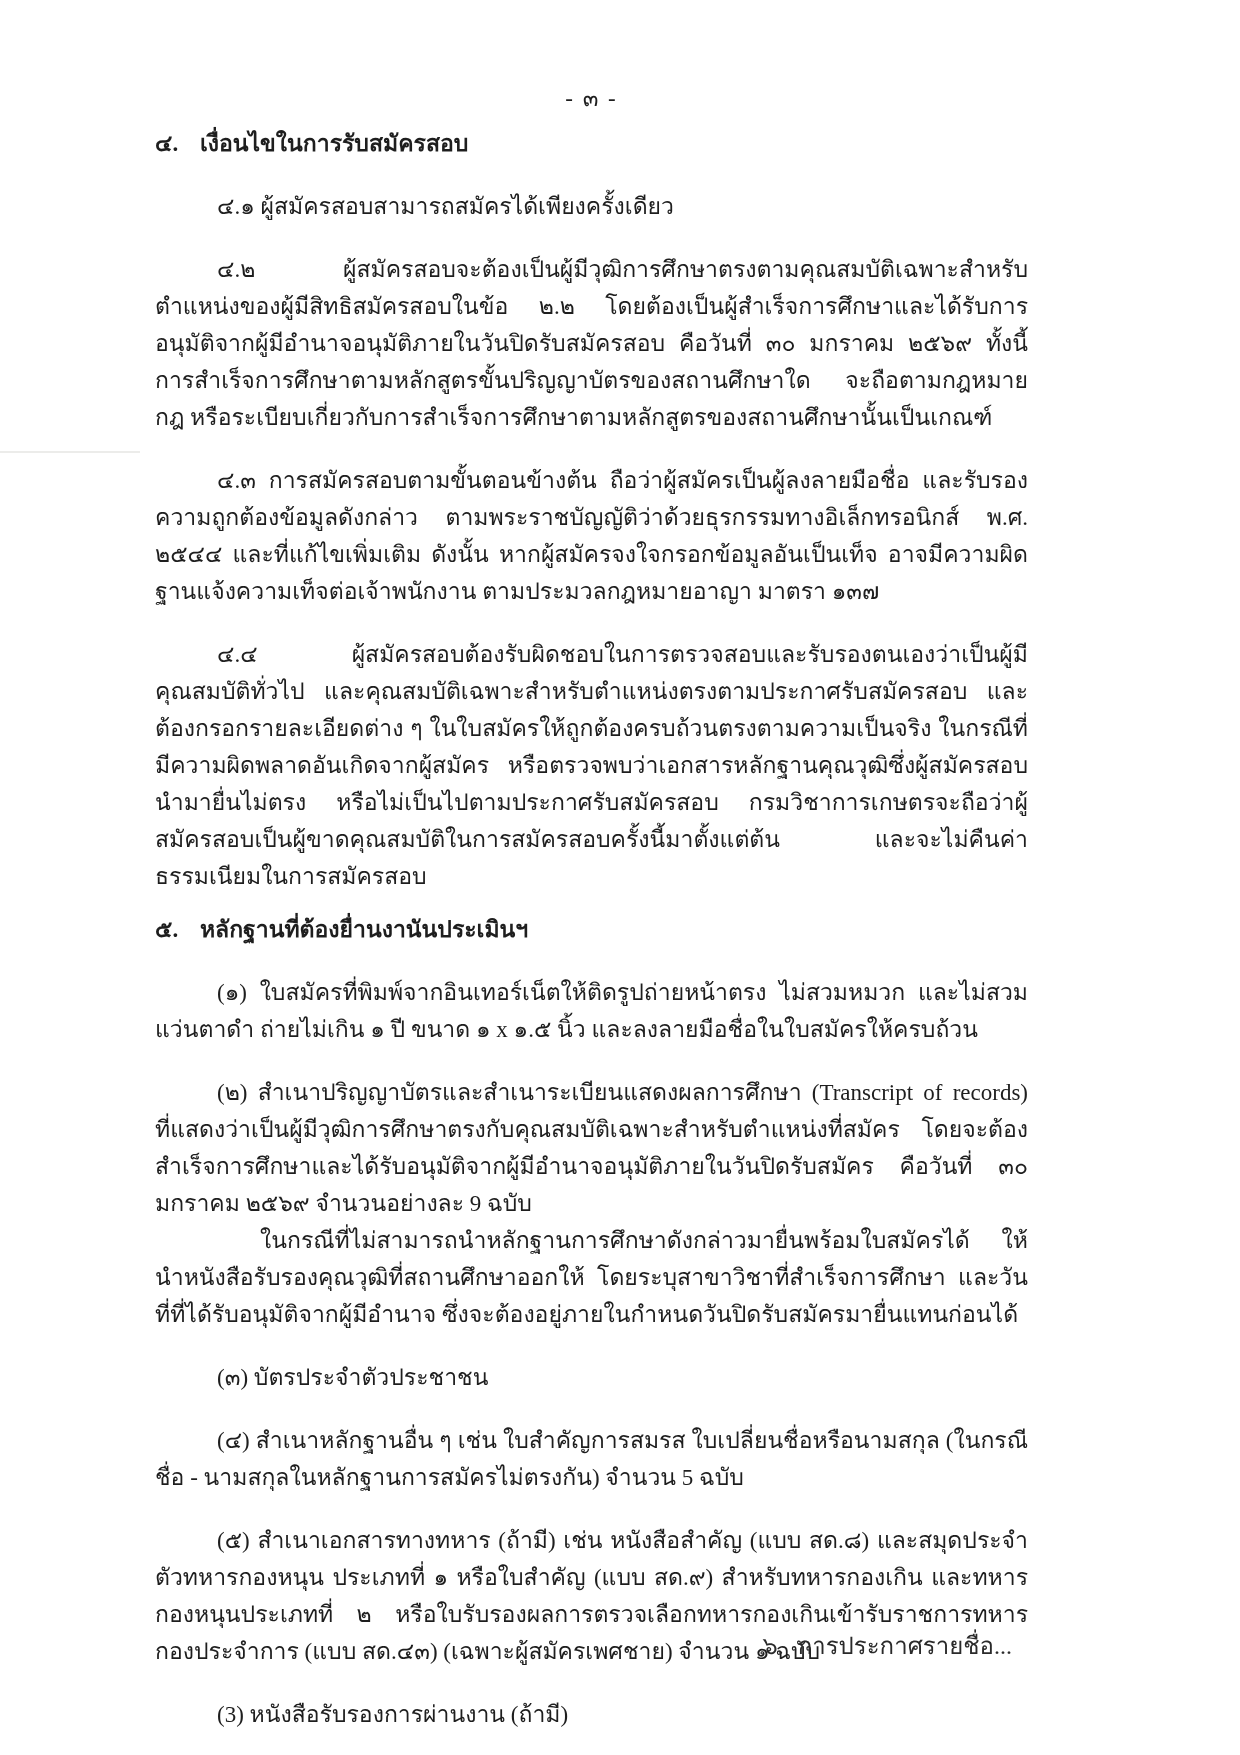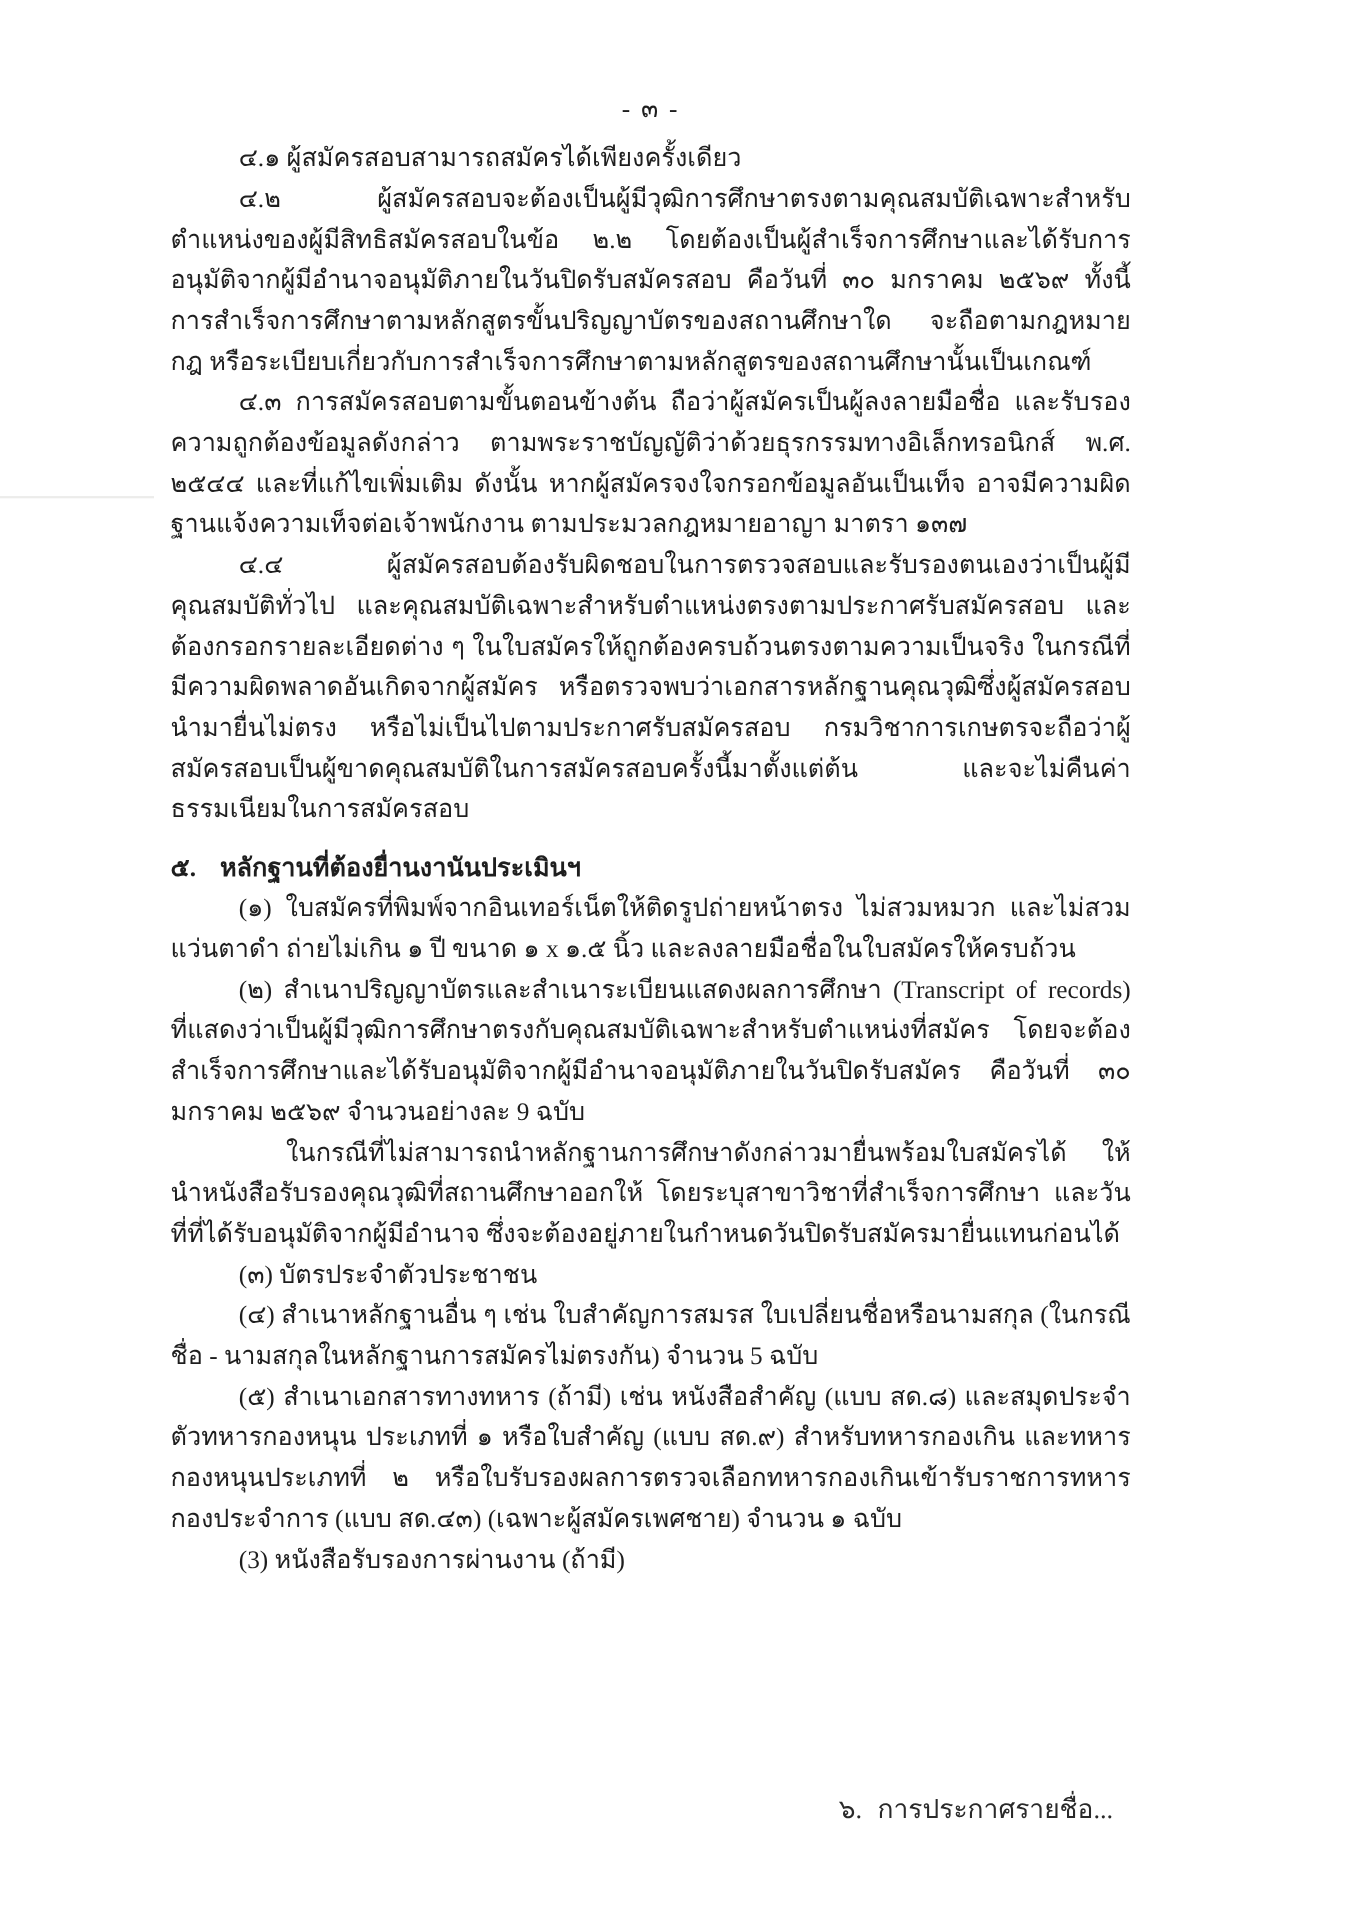--- a/index.html
+++ b/index.html
@@ -35,21 +35,21 @@
     display: inline-block;
     margin-right: 16px;
   }
   .sec-heading.gap-above {
     margin-top: 16px;
   }
   .clause {
     margin: 0;
     text-align: justify;
   }
-  .indent1 { text-indent: 62px; }
+  .indent1 { text-indent: 62px; margin-top: 26px; }
   .indent2 { text-indent: 105px; }
   .no-indent { text-indent: 0; }
   .bold-inline { font-weight: normal; }
   .page-footer {
     position: absolute;
     top: 1628px;
     right: 228px;
     font-size: 24px;
     color: #2a2a2a;
   }
@@ -68,20 +68,24 @@
 </style>
 </head>
 <body>
 
 <div class="page">
 
   <div class="scan-artifact"></div>
 
   <div class="page-number">- ๓ -</div>
 
+  <h2 class="sec-heading">
+    <span class="sec-num">๔.</span>
+    <span class="sec-title">เงื่อนไขในการรับสมัครสอบ</span>
+  </h2>
 
   <p class="clause indent1">๔.๑ ผู้สมัครสอบสามารถสมัครได้เพียงครั้งเดียว</p>
 
   <p class="clause indent1"><span>๔.๒ ผู้สมัครสอบจะต้องเป็นผู้มีวุฒิการศึกษาตรงตามคุณสมบัติเฉพาะสำหรับตำแหน่งของผู้มีสิทธิสมัครสอบในข้อ ๒.๒ โดยต้องเป็นผู้สำเร็จการศึกษาและได้รับการอนุมัติจากผู้มีอำนาจอนุมัติภายในวันปิดรับสมัครสอบ </span><span class="bold-inline">คือวันที่ ๓๐ มกราคม ๒๕๖๙</span><span> ทั้งนี้ การสำเร็จการศึกษาตามหลักสูตรขั้นปริญญาบัตรของสถานศึกษาใด จะถือตามกฎหมาย กฎ หรือระเบียบเกี่ยวกับการสำเร็จการศึกษาตามหลักสูตรของสถานศึกษานั้นเป็นเกณฑ์</span></p>
 
   <p class="clause indent1">๔.๓ การสมัครสอบตามขั้นตอนข้างต้น ถือว่าผู้สมัครเป็นผู้ลงลายมือชื่อ และรับรองความถูกต้องข้อมูลดังกล่าว ตามพระราชบัญญัติว่าด้วยธุรกรรมทางอิเล็กทรอนิกส์ พ.ศ. ๒๕๔๔ และที่แก้ไขเพิ่มเติม ดังนั้น หากผู้สมัครจงใจกรอกข้อมูลอันเป็นเท็จ อาจมีความผิดฐานแจ้งความเท็จต่อเจ้าพนักงาน ตามประมวลกฎหมายอาญา มาตรา ๑๓๗</p>
 
   <p class="clause indent1">๔.๔ ผู้สมัครสอบต้องรับผิดชอบในการตรวจสอบและรับรองตนเองว่าเป็นผู้มีคุณสมบัติทั่วไป และคุณสมบัติเฉพาะสำหรับตำแหน่งตรงตามประกาศรับสมัครสอบ และต้องกรอกรายละเอียดต่าง ๆ ในใบสมัครให้ถูกต้องครบถ้วนตรงตามความเป็นจริง ในกรณีที่มีความผิดพลาดอันเกิดจากผู้สมัคร หรือตรวจพบว่าเอกสารหลักฐานคุณวุฒิซึ่งผู้สมัครสอบนำมายื่นไม่ตรง หรือไม่เป็นไปตามประกาศรับสมัครสอบ กรมวิชาการเกษตรจะถือว่าผู้สมัครสอบเป็นผู้ขาดคุณสมบัติในการสมัครสอบครั้งนี้มาตั้งแต่ต้น และจะไม่คืนค่าธรรมเนียมในการสมัครสอบ</p>
 
   <h2 class="sec-heading gap-above">

